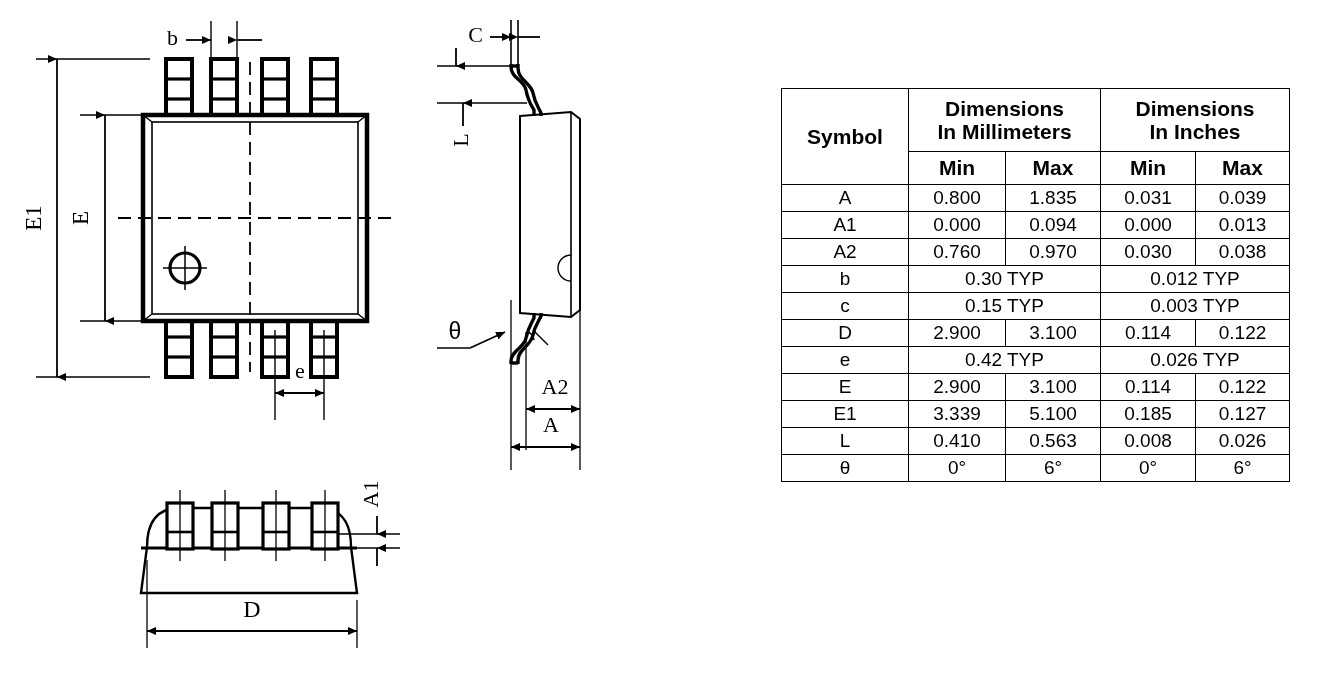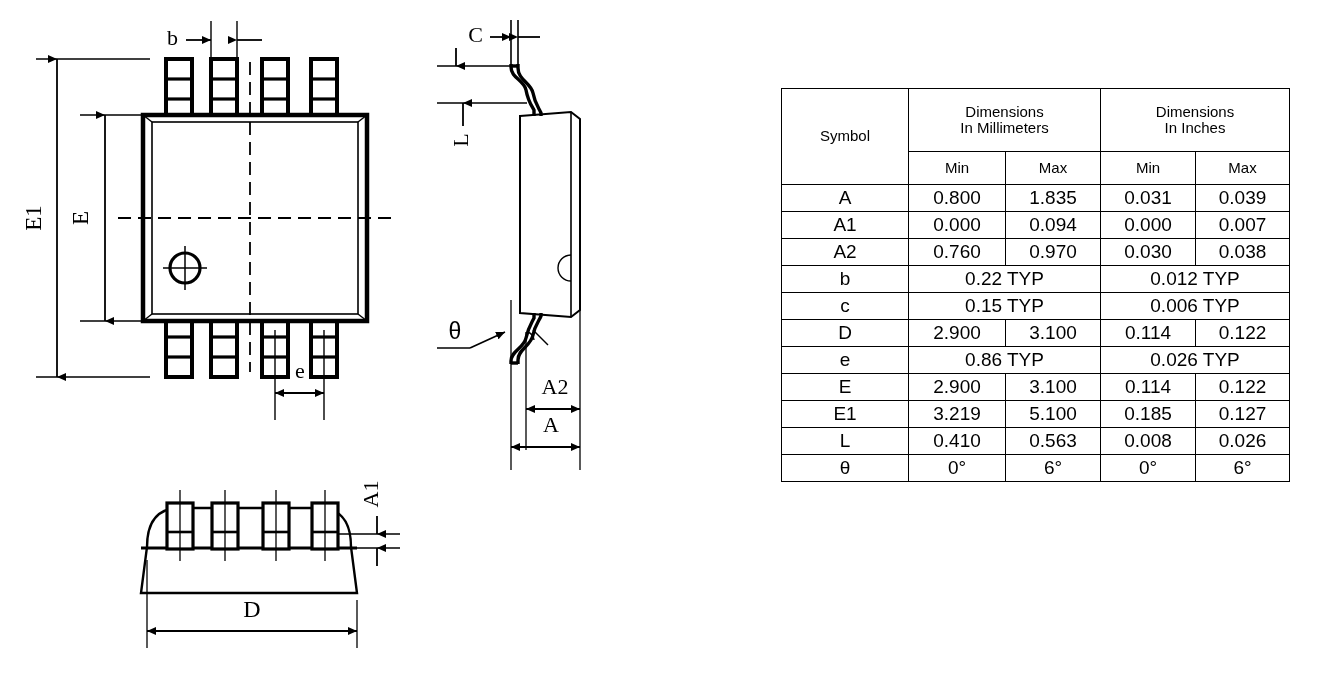--- a/index.html
+++ b/index.html
@@ -34,22 +34,22 @@
     background: #ffffff;
   }
   table.dim-table td, table.dim-table th {
     border: 1.6px solid #000;
     text-align: center;
     vertical-align: middle;
     color: #000;
     padding: 0;
   }
   table.dim-table thead th {
-    font-weight: normal;
-    font-size: 15px;
+    font-weight: bold;
+    font-size: 21px;
     line-height: 1.1;
   }
   th.symbol-head {
     font-size: 21px;
   }
   th.group-head {
     font-size: 21px;
     height: 62px;
   }
   th.minmax-head {
@@ -344,61 +344,61 @@
           <td>0.800</td>
           <td>1.835</td>
           <td>0.031</td>
           <td>0.039</td>
         </tr>
         <tr>
           <td class="sym-cell">A1</td>
           <td>0.000</td>
           <td>0.094</td>
           <td>0.000</td>
-          <td>0.007</td>
+          <td>0.013</td>
         </tr>
         <tr>
           <td class="sym-cell">A2</td>
           <td>0.760</td>
           <td>0.970</td>
           <td>0.030</td>
           <td>0.038</td>
         </tr>
         <tr>
           <td class="sym-cell">b</td>
-          <td colspan="2">0.22 TYP</td>
+          <td colspan="2">0.30 TYP</td>
           <td colspan="2">0.012 TYP</td>
         </tr>
         <tr>
           <td class="sym-cell">c</td>
           <td colspan="2">0.15 TYP</td>
-          <td colspan="2">0.006 TYP</td>
+          <td colspan="2">0.003 TYP</td>
         </tr>
         <tr>
           <td class="sym-cell">D</td>
           <td>2.900</td>
           <td>3.100</td>
           <td>0.114</td>
           <td>0.122</td>
         </tr>
         <tr>
           <td class="sym-cell">e</td>
-          <td colspan="2">0.86 TYP</td>
+          <td colspan="2">0.42 TYP</td>
           <td colspan="2">0.026 TYP</td>
         </tr>
         <tr>
           <td class="sym-cell">E</td>
           <td>2.900</td>
           <td>3.100</td>
           <td>0.114</td>
           <td>0.122</td>
         </tr>
         <tr>
           <td class="sym-cell">E1</td>
-          <td>3.219</td>
+          <td>3.339</td>
           <td>5.100</td>
           <td>0.185</td>
           <td>0.127</td>
         </tr>
         <tr>
           <td class="sym-cell">L</td>
           <td>0.410</td>
           <td>0.563</td>
           <td>0.008</td>
           <td>0.026</td>

